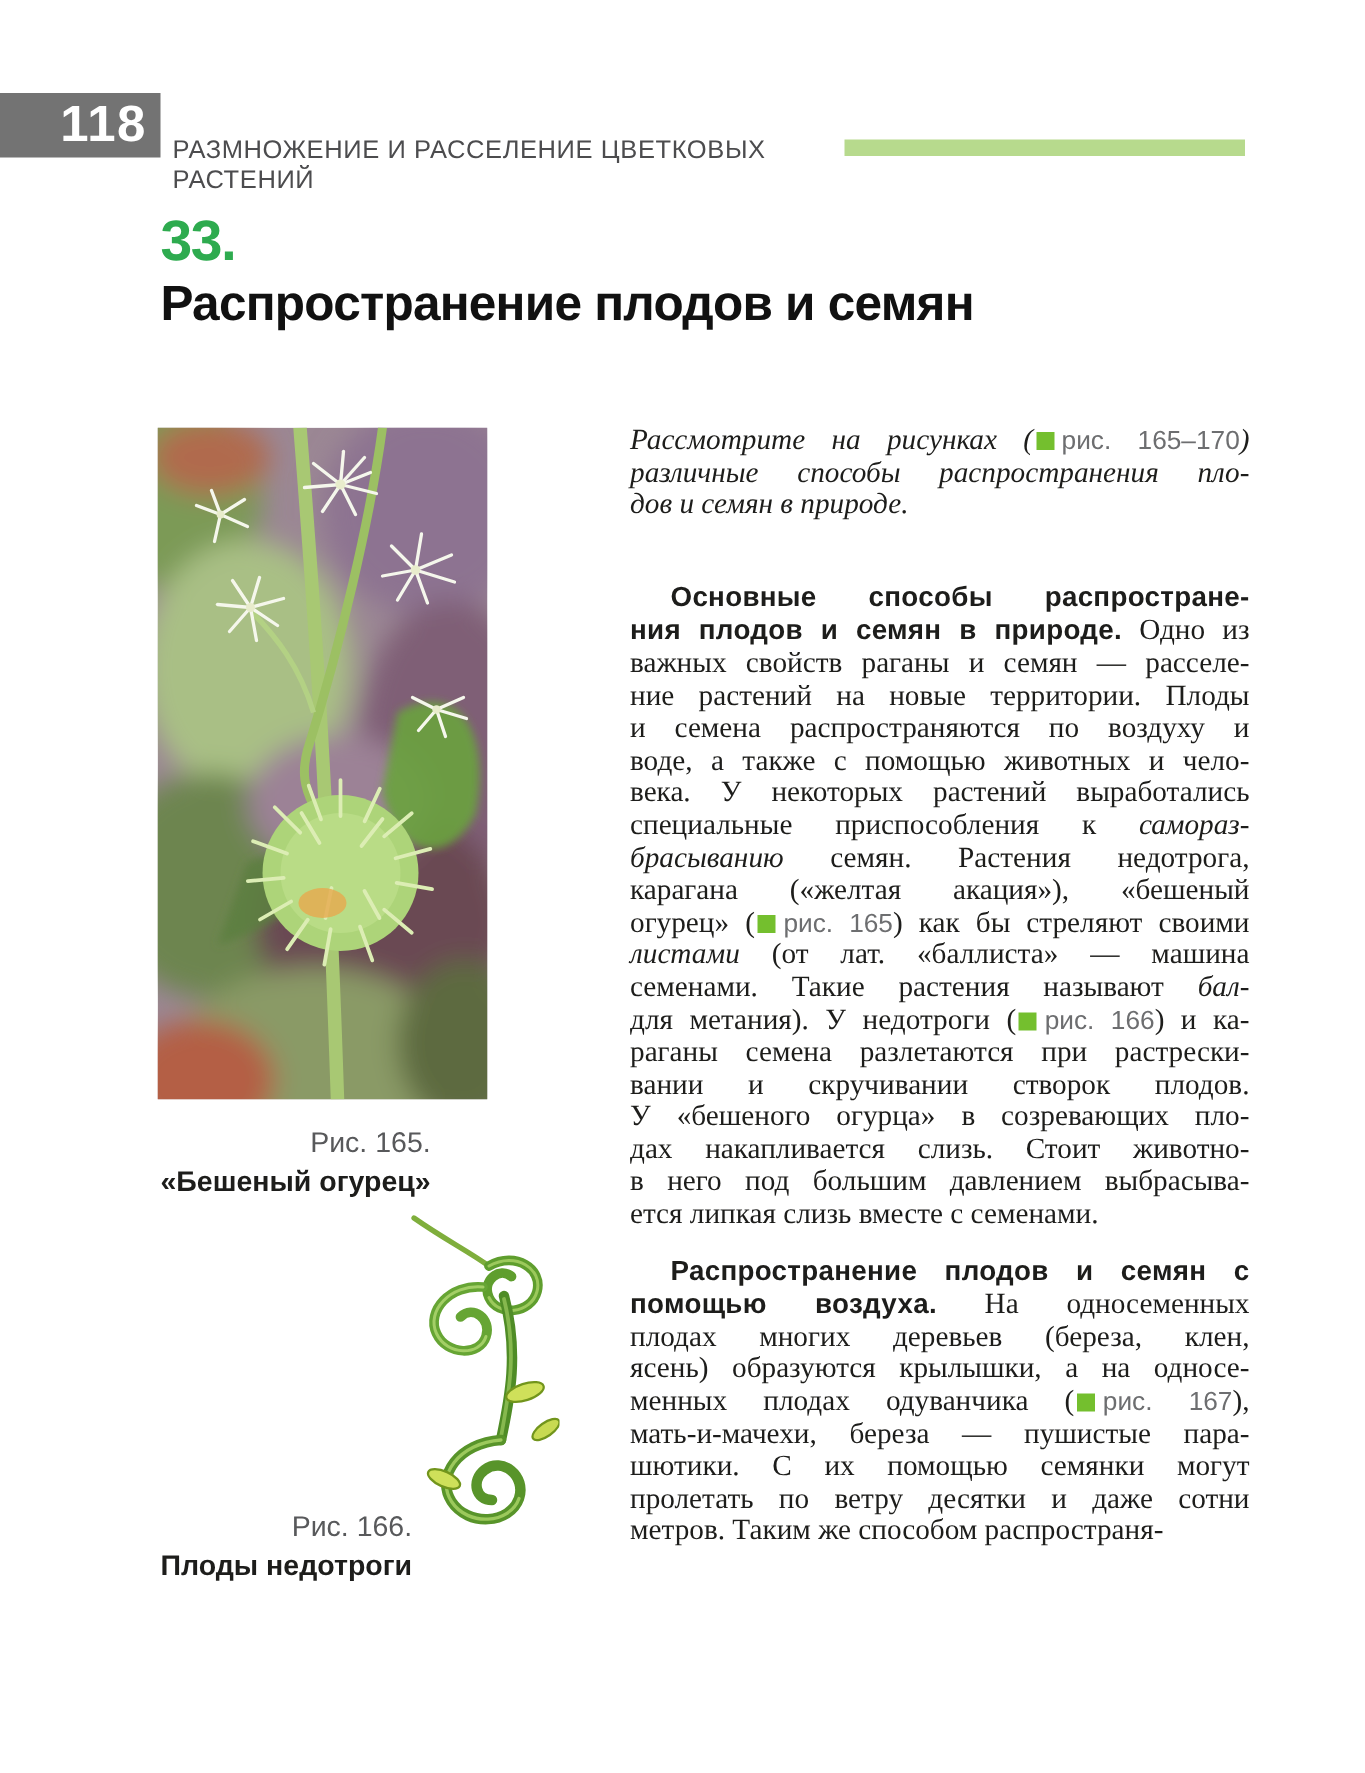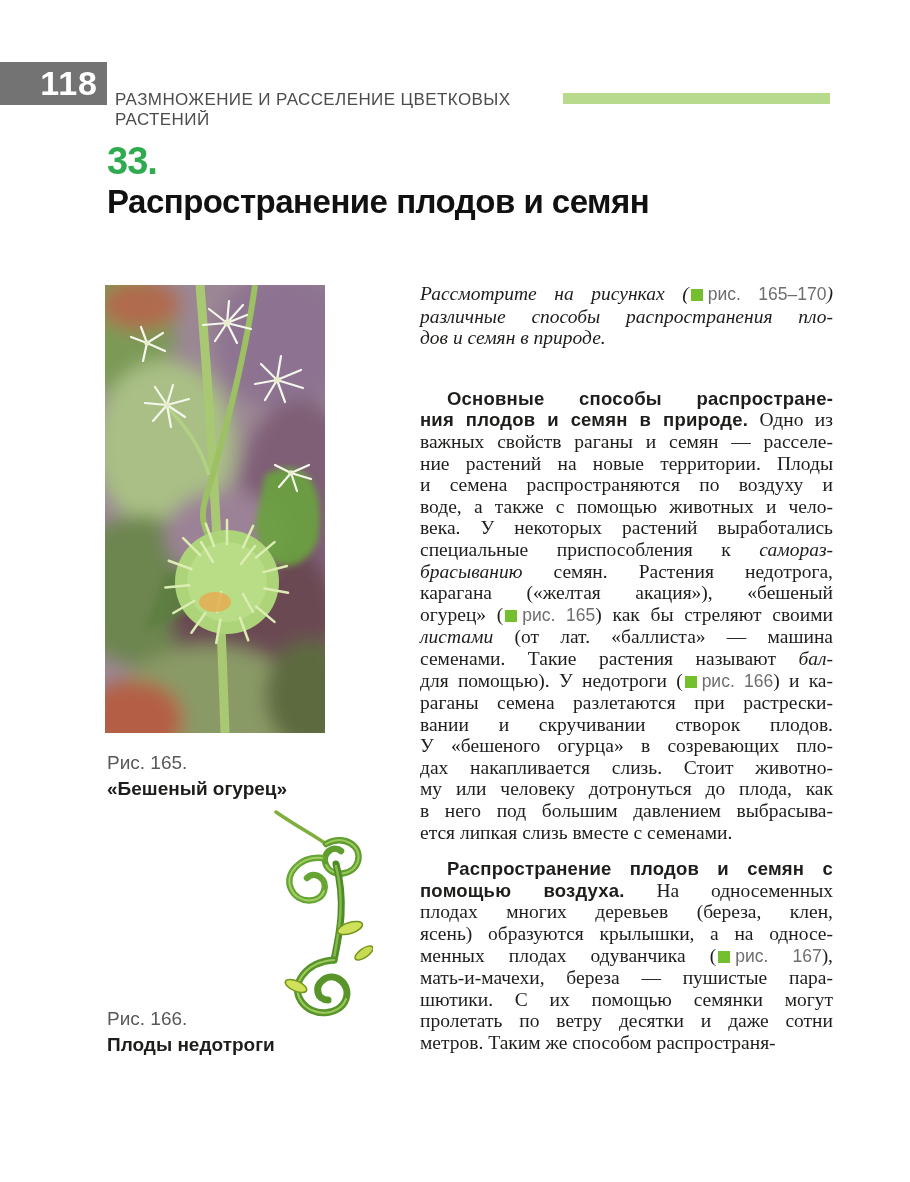--- a/index.html
+++ b/index.html
@@ -19,21 +19,21 @@
   
   .section-title{position:absolute;left:103px;top:140px;display:flex;align-items:baseline;
         font-family:"Liberation Sans","DejaVu Sans",sans-serif;font-weight:bold;flex-direction:column;}
   .section-title .num{font-size:38px;color:#2eab4f;letter-spacing:-1px;}
   .section-title .txt{font-size:33px;color:#111111;margin-left:4px;letter-spacing:-.5px;}
 
   
   .fig-photo{position:absolute;left:105px;top:285px;width:220px;height:448px;overflow:hidden;}
   .fig-art{position:absolute;left:238px;top:810px;width:135px;height:210px;}
   .fig-cap{position:absolute;left:107px;font-family:"Liberation Sans","DejaVu Sans",sans-serif;
-        font-size:19px;line-height:26px;}
+        font-size:19px;line-height:26px;text-align:right;}
   .fig-cap .lbl{color:#58595b;}
   .fig-cap .cap{font-weight:bold;color:#1d1d1b;}
   .cap-165{top:750px;}
   .cap-166{top:1006px;}
 
   
   .article{position:absolute;left:420px;top:283px;width:413px;font-size:19.5px;line-height:21.6px;}
   .para{margin:0;}
   .para-intro{margin-bottom:39px;}
   .para-intro .r-n{font-style:italic;}
@@ -221,26 +221,25 @@
         <div class="line"><span class="r-n">ние растений на новые территории. Плоды</span></div>
         <div class="line"><span class="r-n">и семена распространяются по воздуху и</span></div>
         <div class="line"><span class="r-n">воде, а также с помощью животных и чело-</span></div>
         <div class="line"><span class="r-n">века. У некоторых растений выработались</span></div>
         <div class="line"><span class="r-n">специальные приспособления к </span><span class="r-i">самораз-</span></div>
         <div class="line"><span class="r-i">брасыванию</span><span class="r-n"> семян. Растения недотрога,</span></div>
         <div class="line"><span class="r-n">карагана («желтая акация»), «бешеный</span></div>
         <div class="line"><span class="r-n">огурец» (</span><span class="sq"></span><span class="r-f">рис. 165</span><span class="r-n">) как бы стреляют своими</span></div>
         <div class="line"><span class="r-i">листами</span><span class="r-n"> (от лат. «баллиста» — машина</span></div>
         <div class="line"><span class="r-n">семенами. Такие растения называют </span><span class="r-i">бал-</span></div>
-        <div class="line"><span class="r-n">для помощью). У недотроги (</span><span class="sq"></span><span class="r-f">рис. 166</span><span class="r-n">) и ка-</span></div>
+        <div class="line"><span class="r-n">для метания). У недотроги (</span><span class="sq"></span><span class="r-f">рис. 166</span><span class="r-n">) и ка-</span></div>
         <div class="line"><span class="r-n">раганы семена разлетаются при растрески-</span></div>
         <div class="line"><span class="r-n">вании и скручивании створок плодов.</span></div>
         <div class="line"><span class="r-n">У «бешеного огурца» в созревающих пло-</span></div>
         <div class="line"><span class="r-n">дах накапливается слизь. Стоит животно-</span></div>
-        <div class="line"><span class="r-n">му или человеку дотронуться до плода, как</span></div>
         <div class="line"><span class="r-n">в него под большим давлением выбрасыва-</span></div>
         <div class="line last"><span class="r-n">ется липкая слизь вместе с семенами.</span></div>
       </div>
       <div class="para para-body">
         <div class="line first"><span class="r-b">Распространение плодов и семян с</span></div>
         <div class="line"><span class="r-b">помощью воздуха.</span><span class="r-n"> На односеменных</span></div>
         <div class="line"><span class="r-n">плодах многих деревьев (береза, клен,</span></div>
         <div class="line"><span class="r-n">ясень) образуются крылышки, а на односе-</span></div>
         <div class="line"><span class="r-n">менных плодах одуванчика (</span><span class="sq"></span><span class="r-f">рис. 167</span><span class="r-n">),</span></div>
         <div class="line"><span class="r-n">мать-и-мачехи, береза — пушистые пара-</span></div>

